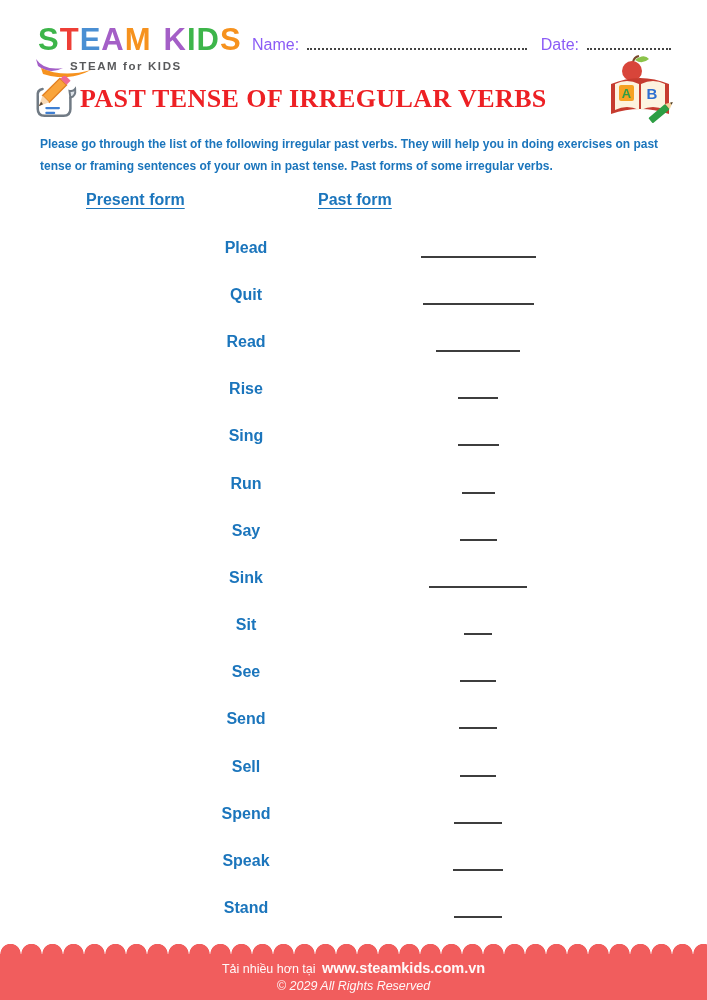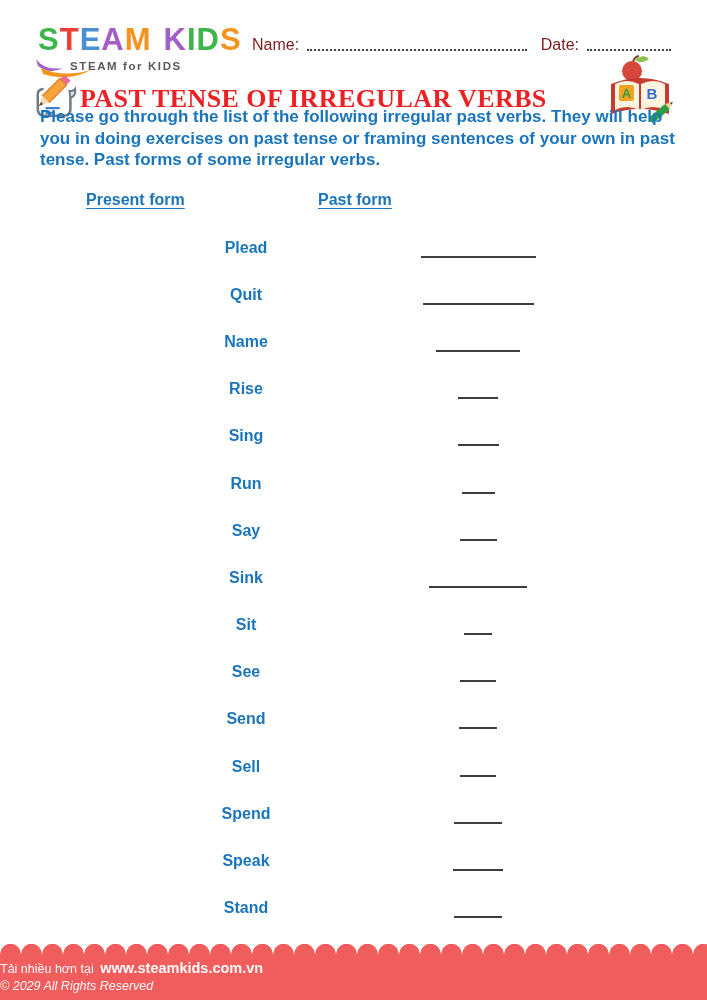--- a/index.html
+++ b/index.html
@@ -10,52 +10,52 @@
   body{margin:0;background:#ffffff;font-family:"Liberation Sans",sans-serif;}
   .page{position:relative;width:707px;height:1000px;margin:0 auto;background:#fff;overflow:hidden;}
 
   
   .logo{position:absolute;left:38px;top:24px;width:210px;}
   .logo-letters{display:flex;font-weight:900;font-size:31px;line-height:1;letter-spacing:1px;}
   .logo-swoosh{position:absolute;left:-4px;top:33px;}
   .logo-sub{margin-left:32px;margin-top:5px;font-size:11.5px;font-weight:700;letter-spacing:1.6px;color:var(--subtitle-gray);}
 
   
-  .name-date{position:absolute;left:252px;top:36px;right:36px;display:flex;align-items:center;font-size:16px;color:#7f1d1d;}
+  .name-date{position:absolute;left:252px;top:36px;right:36px;display:flex;align-items:flex-start;font-size:16px;color:#8b5cf6;}
   .dotline{border-bottom:2px dotted var(--dots-color);height:14px;display:inline-block;}
   .name-line{flex:1;margin:0 14px 2px 8px;}
   .date-line{width:84px;margin:0 0 2px 8px;}
 
   
   .title-row{position:absolute;left:32px;top:76px;display:flex;align-items:center;font-family:Liberation Serif, serif;}
   .title-row h1{margin:0;font-size:26px;font-weight:800;color:var(--title-red);letter-spacing:.4px;white-space:nowrap;}
   .memo-icon{width:48px;height:45px;flex:0 0 auto;}
   .book-icon{position:absolute;right:32px;top:54px;width:70px;height:72px;}
 
   
-  .instructions{position:absolute;left:40px;top:106px;width:642px;margin:0;font-size:17px;line-height:21.5px;font-weight:700;color:var(--text-blue);}
+  .instructions{position:absolute;left:40px;top:134px;width:642px;margin:0;font-size:12px;line-height:21.5px;font-weight:700;color:var(--text-blue);}
 
   
   .cols{position:absolute;top:191px;left:0;width:100%;height:24px;}
   .col{position:absolute;width:320px;font-size:16px;font-weight:700;color:var(--text-blue);text-decoration:underline;text-underline-offset:3px;}
   .col-present{left:86px}
   .col-past{left:318px}
 
   
   .rows{position:absolute;top:224px;left:0;width:100%;}
   .row{position:relative;height:47.2px;padding-left:14px;}
   .cell{position:absolute;top:0;height:100%;width:320px;display:flex;align-items:center;justify-content:center;}
   .cell-present{left:86px;color:var(--text-blue);font-size:16px;font-weight:700;}
   .cell-past{left:318px;}
   .blank{display:inline-block;height:0;border-bottom:2px solid var(--line-dark);transform:translateY(9px);}
 
   
   .footer{position:absolute;left:0;bottom:0;width:100%;}
   .scallops{height:11px;background-image:radial-gradient(circle 10.5px at 10.5px 11px,var(--footer-bg) 9.8px,rgba(0,0,0,0) 10.5px);background-size:21px 11px;background-repeat:repeat-x;}
-  .band{background:var(--footer-bg);height:46px;color:#fff;text-align:left;padding-top:6px;}
+  .band{background:var(--footer-bg);height:46px;color:#fff;text-align:center;padding-top:6px;}
   .f1{font-size:12.5px;opacity:.97;}
   .f1 b{font-size:14.5px;font-weight:700;margin-left:3px;}
   .f2{font-style:italic;font-size:12.5px;margin-top:3px;opacity:.95;}
 </style>
 </head>
 <body>
 
 <div class="page">
 
   <div class="logo">
@@ -140,21 +140,21 @@
       </div>
 
       <div class="row">
         <span class="cell cell-present">Quit</span>
         <span class="cell cell-past">
           <span class="blank" style="width: 111px;"></span>
         </span>
       </div>
 
       <div class="row">
-        <span class="cell cell-present">Name</span>
+        <span class="cell cell-present">Read</span>
         <span class="cell cell-past">
           <span class="blank" style="width: 84px;"></span>
         </span>
       </div>
 
       <div class="row">
         <span class="cell cell-present">Rise</span>
         <span class="cell cell-past">
           <span class="blank" style="width: 40px;"></span>
         </span>

